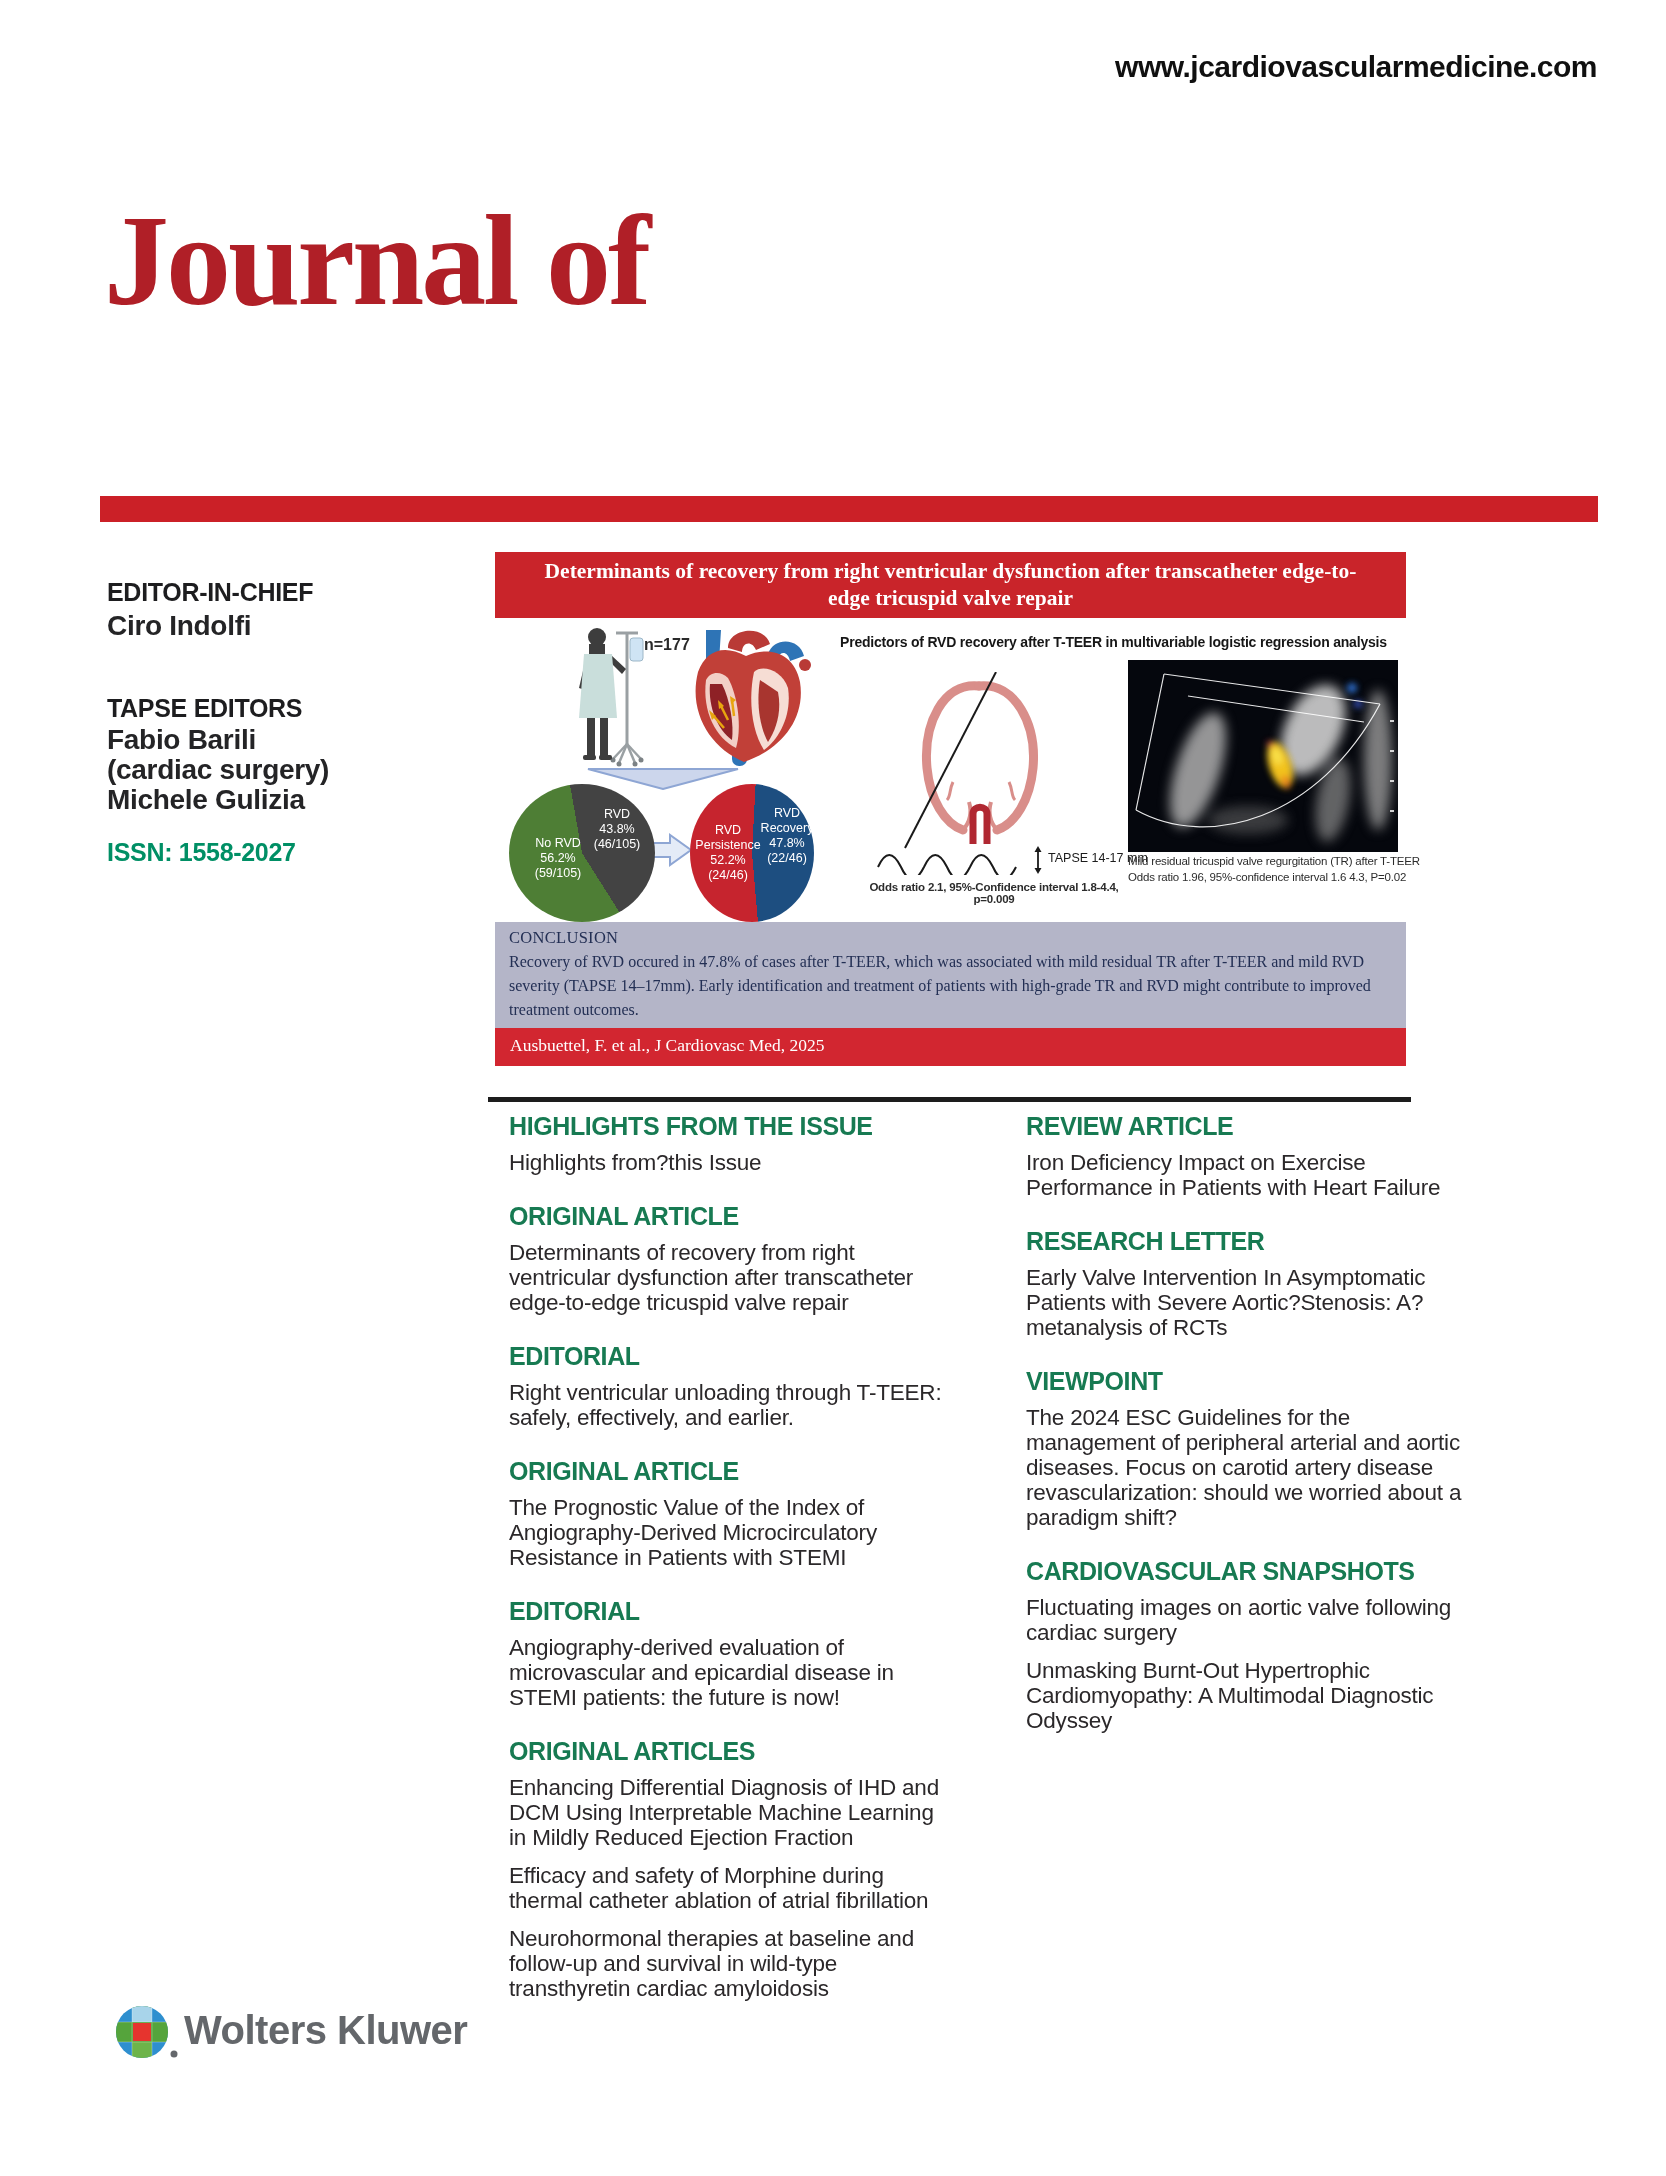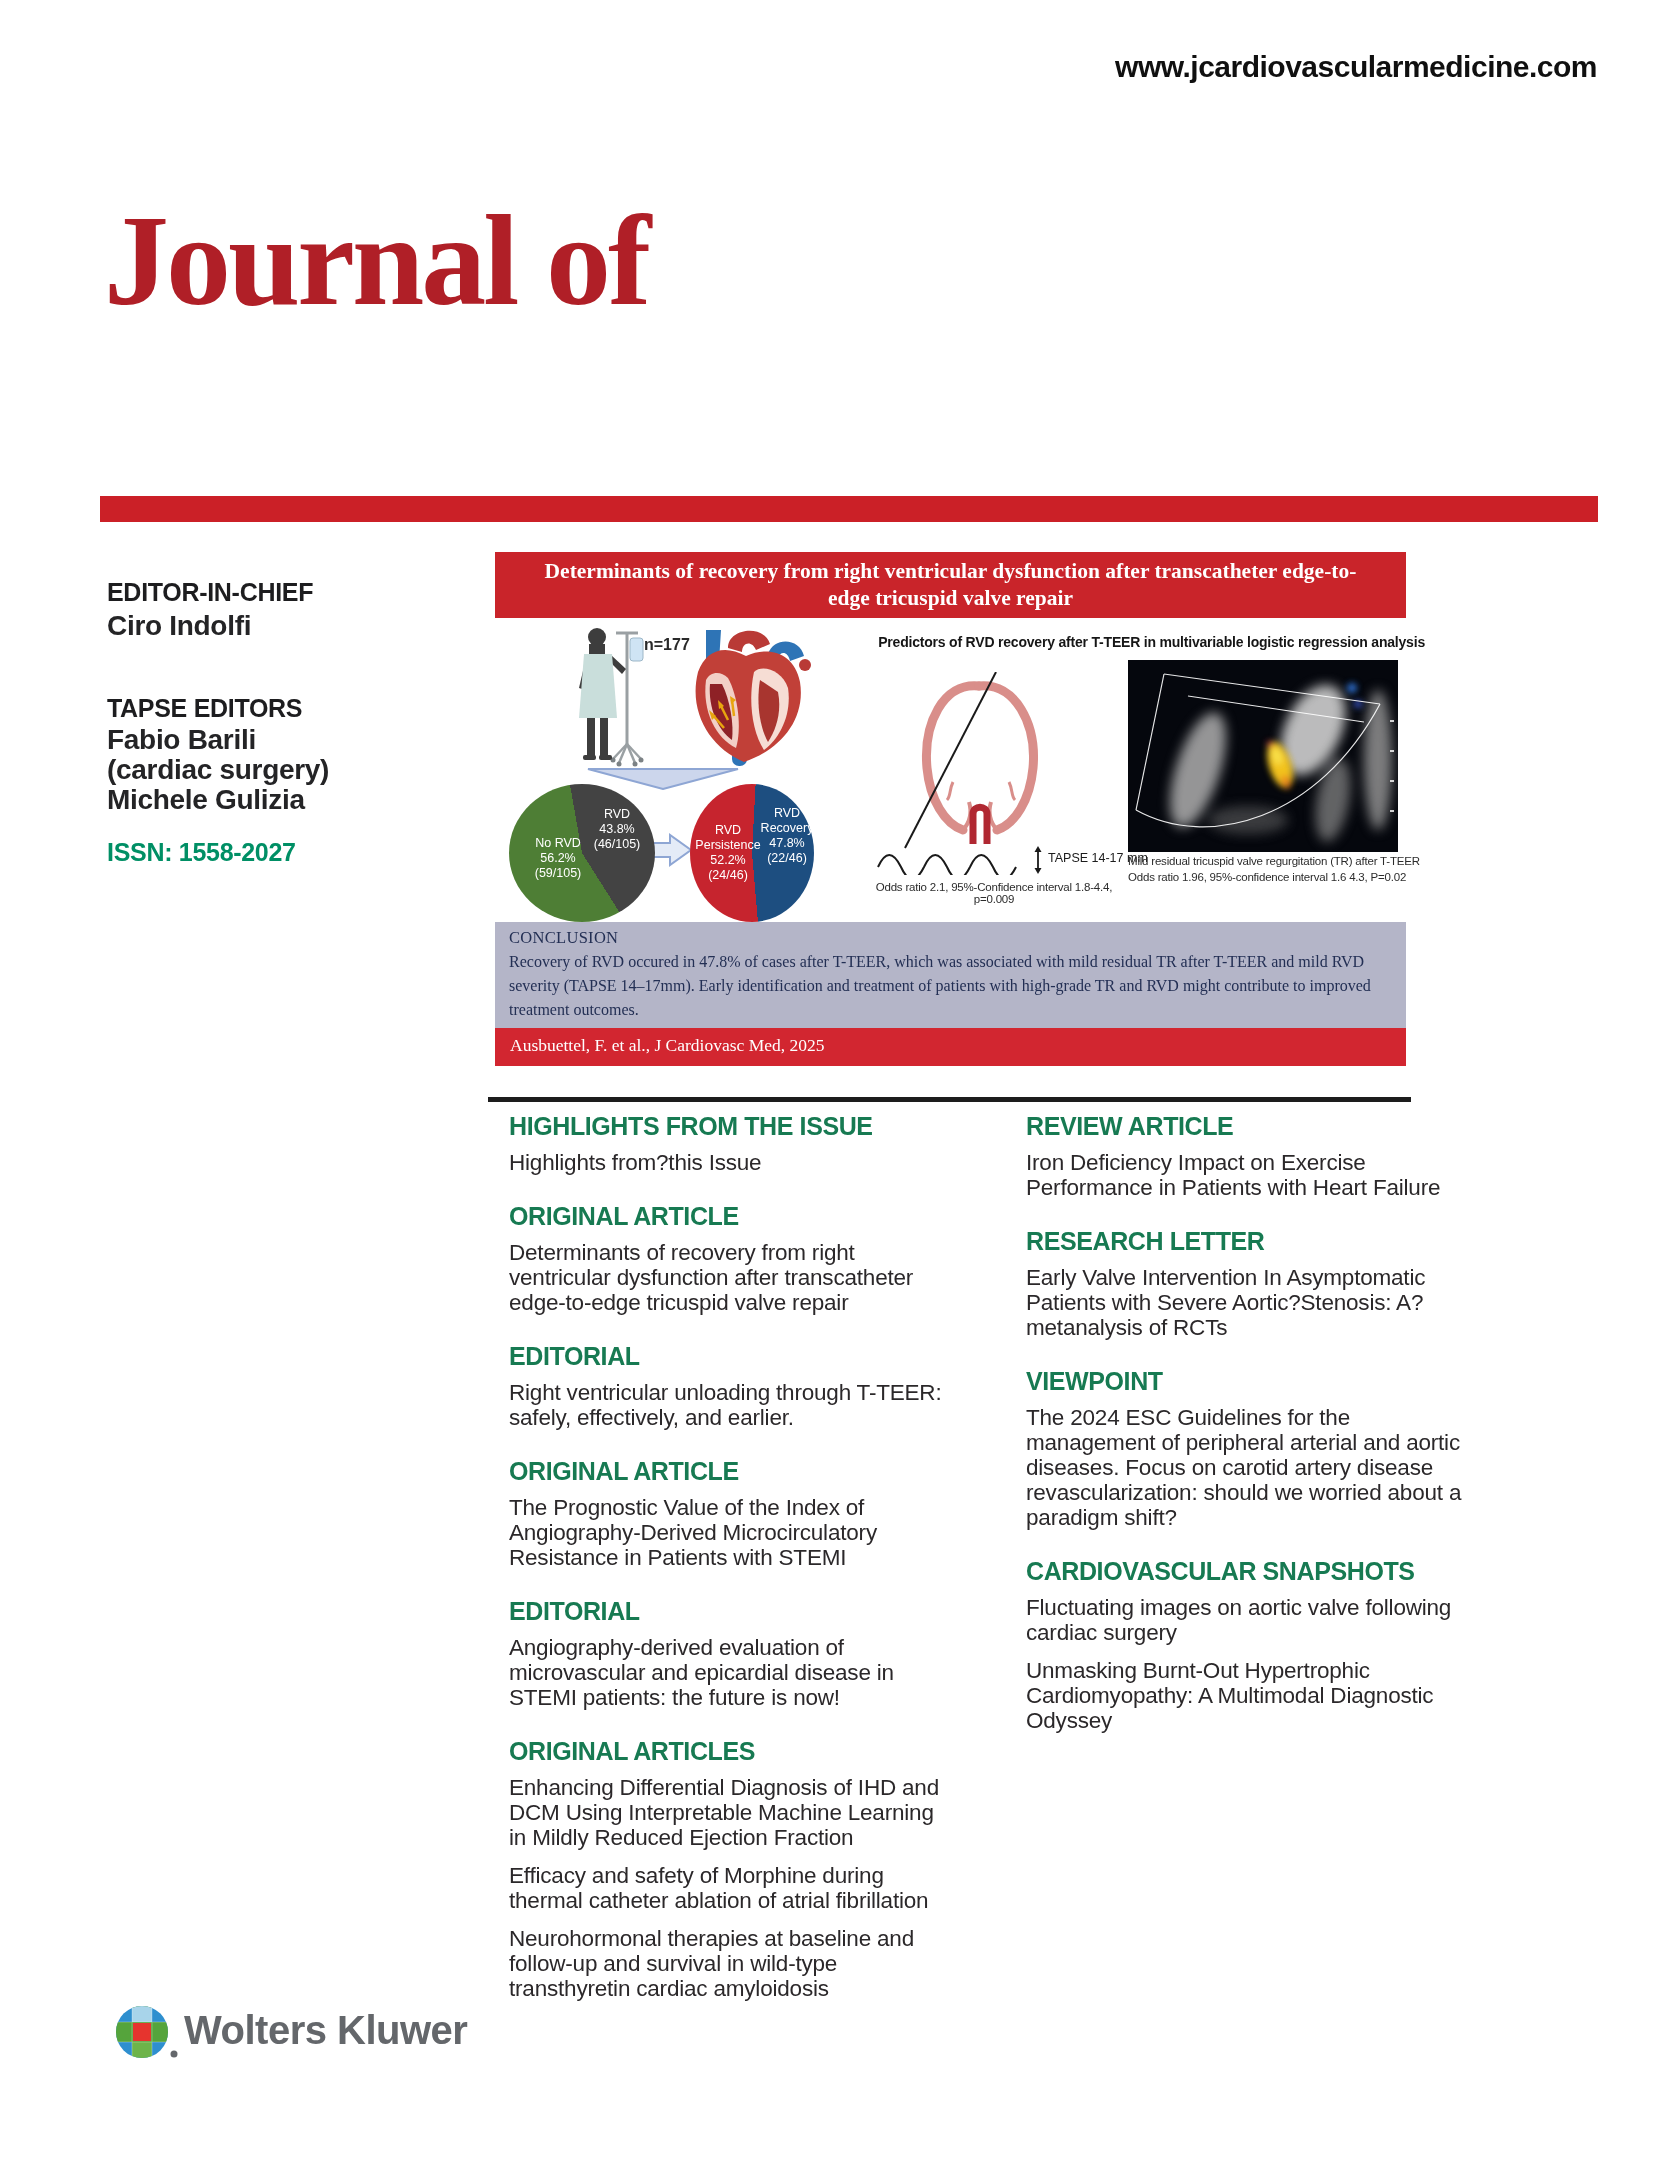--- a/index.html
+++ b/index.html
@@ -20,25 +20,25 @@
 
   
   .ga-banner{left:495px;top:552px;width:911px;height:66px;background:var(--banner-red,#c9242a);
              color:#ffffff;font-family:"Liberation Serif",serif;font-weight:700;font-size:21.5px;
              line-height:27px;text-align:center;padding-top:6px;box-sizing:border-box;}
   .ga-banner .inner{padding:0 30px;}
   .n-label{left:644px;top:636px;font-size:16px;font-weight:700;color:#2a2a2a;}
   .pie{border-radius:50%;}
   .pie-label{color:#ffffff;font-size:12.5px;line-height:15px;text-align:center;white-space:pre-line;
              transform:translate(-50%,-50%);}
-  .pred-title{left:840px;top:634px;width:585px;text-align:right;font-size:14px;font-weight:700;
+  .pred-title{left:840px;top:634px;width:585px;text-align:left;font-size:14px;font-weight:700;
               letter-spacing:-0.2px;color:#161616;}
   .small-note{font-size:11.5px;color:#2c2c2c;letter-spacing:-0.2px;}
   .tapse-label{left:1048px;top:851px;font-size:12.5px;color:#1c1c1c;}
-  .odds-1{left:858px;top:881px;width:272px;text-align:center;}
+  .odds-1{left:858px;top:881px;width:272px;text-align:center;font-weight:bold;}
   .echo-cap1{left:1128px;top:855px;width:300px;}
   .echo-cap2{left:1128px;top:871px;width:300px;}
   .conclusion{left:495px;top:922px;width:911px;height:106px;background:var(--conclusion-bg,#b4b5c8);
               font-family:"Liberation Serif",serif;color:var(--conclusion-text,#232f54);box-sizing:border-box;
               padding:6px 14px 0 14px;}
   .conclusion .head{font-size:16.5px;letter-spacing:0.3px;}
   .conclusion .body{font-size:16px;line-height:24px;margin-top:2px;}
   .citation-bar{left:495px;top:1028px;width:911px;height:38px;background:var(--citation-red,#d22630);}
   .citation-text{left:510px;top:1035px;color:#ffffff;font-family:"Liberation Serif",serif;font-size:17.5px;}
   .divider{left:488px;top:1097px;width:923px;height:5px;background:#1d1d1d;}

